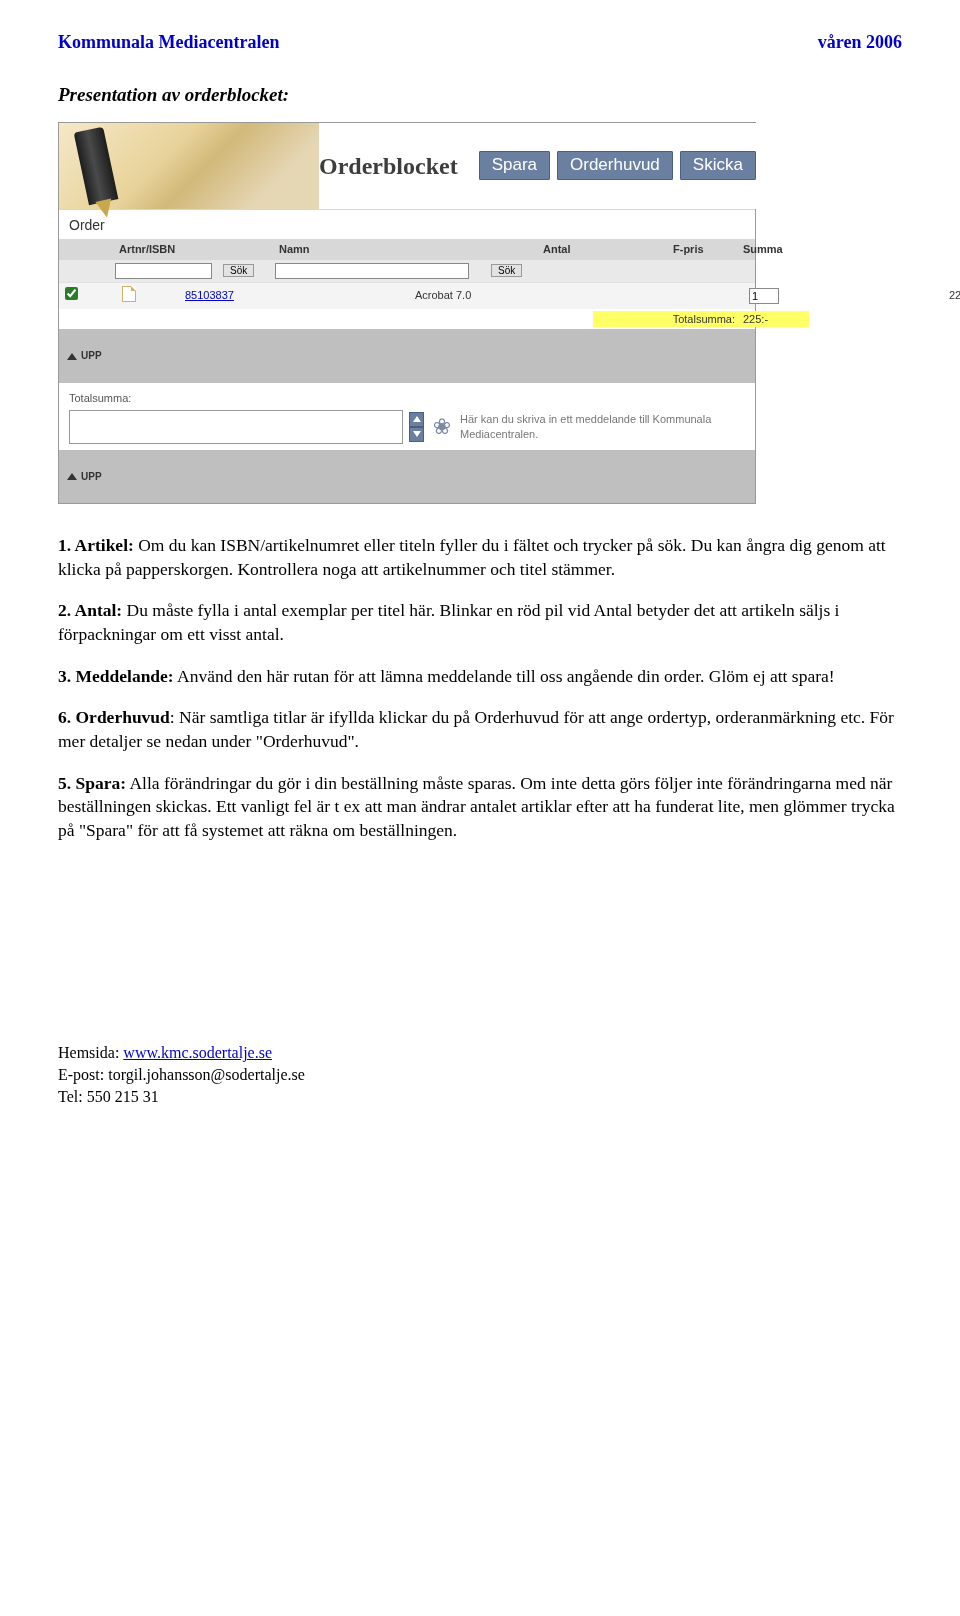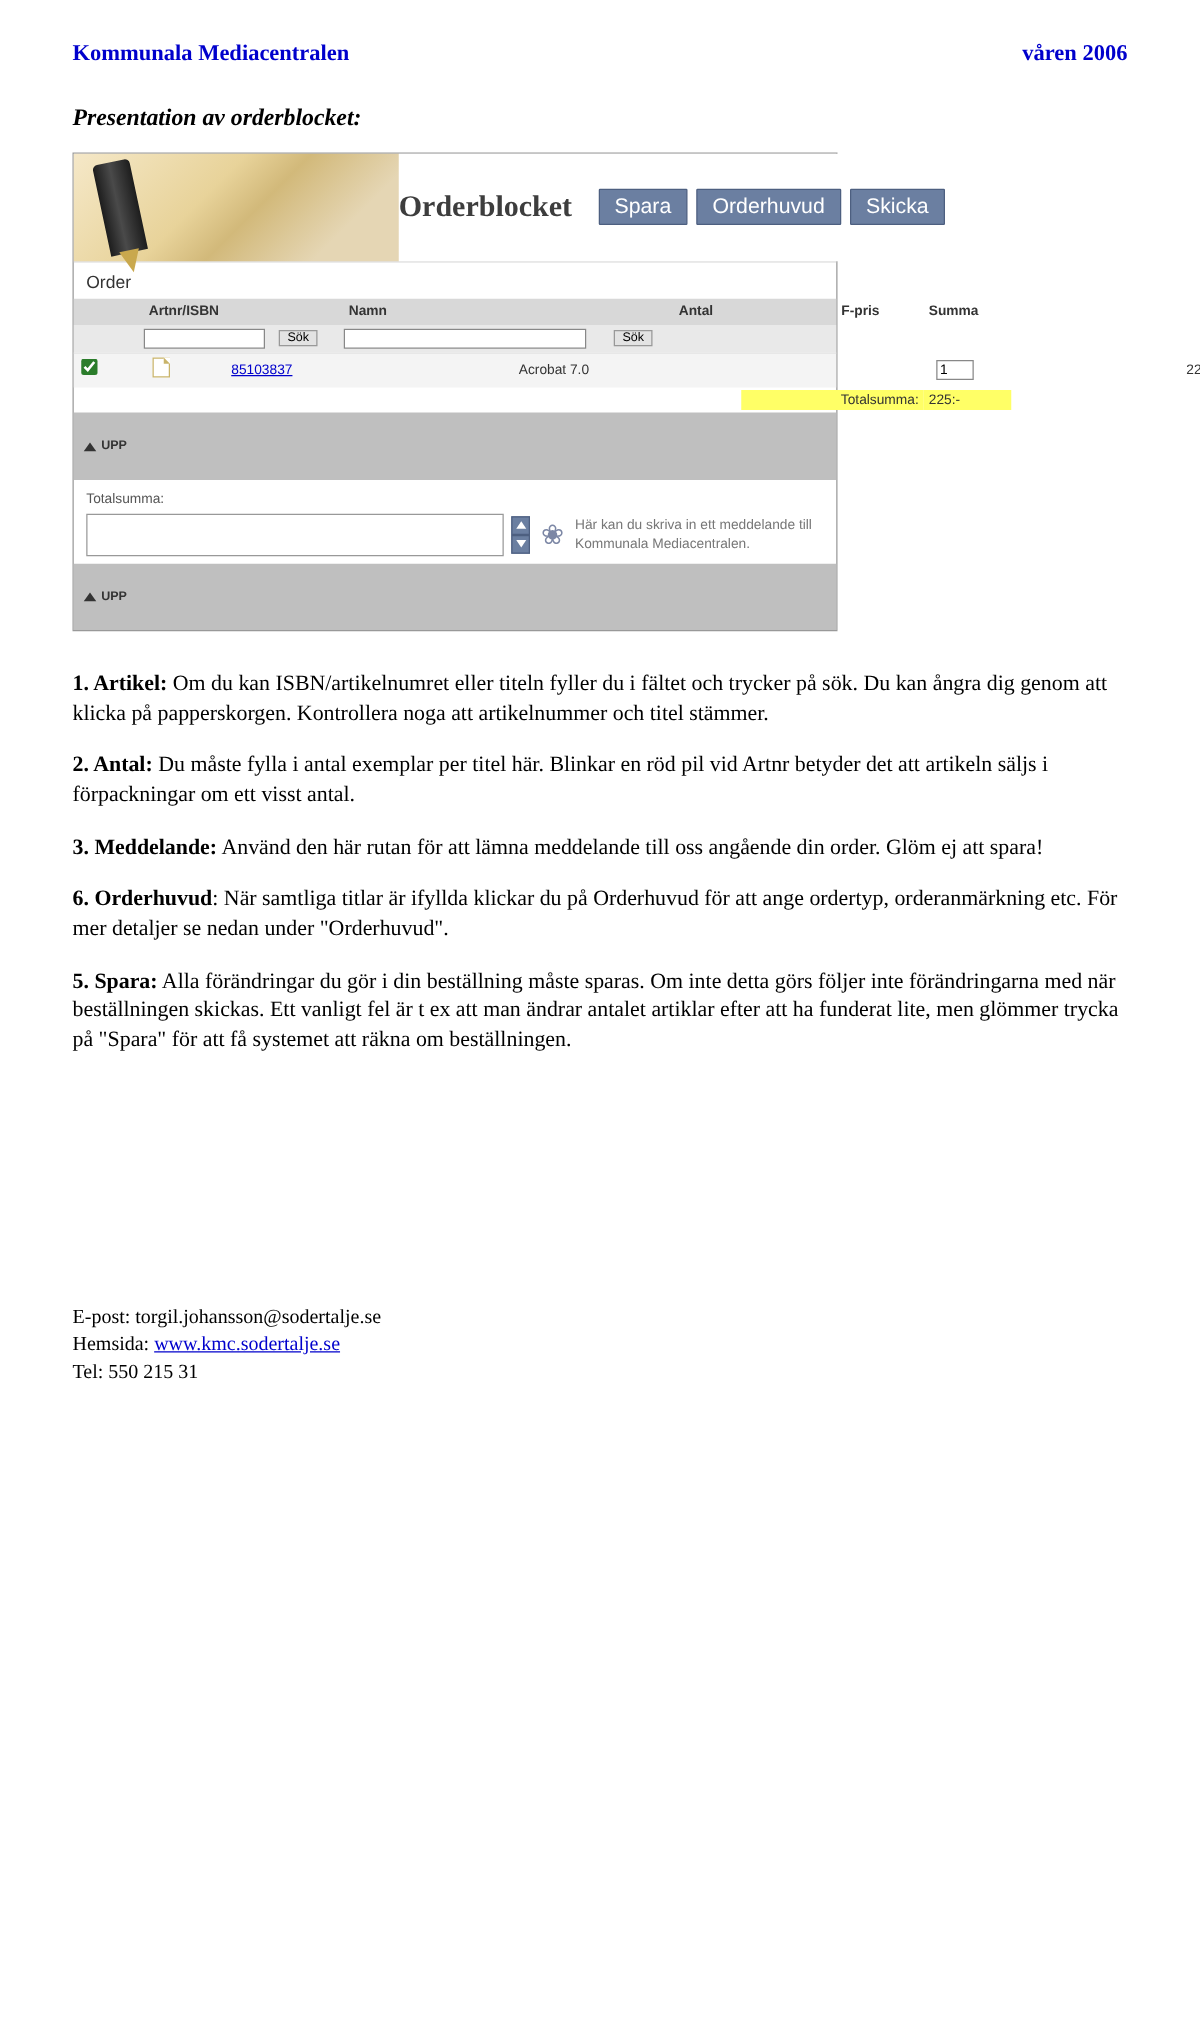--- a/index.html
+++ b/index.html
@@ -10,21 +10,21 @@
     background: #fff;
     width: 960px;
     padding: 30px 58px 30px 58px;
     line-height: 1.35;
   }
   .hdr { display: flex; justify-content: space-between; font-weight: bold; color: #0000cc; margin-bottom: 28px; font-size: 18px; }
   .section-title { font-style: italic; font-weight: bold; font-size: 19px; margin-bottom: 14px; }
   
   .shot {
     border: 1px solid #999;
-    width: 612px;
+    width: 698px;
     background: #fff;
     font-family: Verdana, Arial, sans-serif;
     font-size: 12px;
     color: #333;
     margin-bottom: 30px;
   }
   .banner {
     display: flex;
     align-items: stretch;
     border-bottom: 1px solid #d7d7d7;
@@ -206,29 +206,29 @@
   <div class="upp-bar">
     <span class="tri-up"></span>
     <span>UPP</span>
   </div>
 </div>
 
 <p class="para">
   <b>1. Artikel:</b><span> Om du kan ISBN/artikelnumret eller titeln fyller du i fältet och trycker på sök. Du kan ångra dig genom att klicka på papperskorgen. Kontrollera noga att artikelnummer och titel stämmer.</span>
 </p>
 <p class="para">
-  <b>2. Antal:</b><span> Du måste fylla i antal exemplar per titel här. Blinkar en röd pil vid Artnr betyder det att artikeln säljs i förpackningar om ett visst antal.</span>
+  <b>2. Antal:</b><span> Du måste fylla i antal exemplar per titel här. Blinkar en röd pil vid Antal betyder det att artikeln säljs i förpackningar om ett visst antal.</span>
 </p>
 <p class="para">
   <b>3. Meddelande:</b><span> Använd den här rutan för att lämna meddelande till oss angående din order. Glöm ej att spara!</span>
 </p>
 <p class="para">
   <b>6. Orderhuvud</b><span>: När samtliga titlar är ifyllda klickar du på Orderhuvud för att ange ordertyp, orderanmärkning etc. För mer detaljer se nedan under "Orderhuvud".</span>
 </p>
 <p class="para">
   <b>5. Spara:</b><span> Alla förändringar du gör i din beställning måste sparas. Om inte detta görs följer inte förändringarna med när beställningen skickas. Ett vanligt fel är t ex att man ändrar antalet artiklar efter att ha funderat lite, men glömmer trycka på "Spara" för att få systemet att räkna om beställningen.</span>
 </p>
 
 <div class="footer">
+  <div><span>Hemsida: </span><a href="#">www.kmc.sodertalje.se</a></div>
   <div>E-post: torgil.johansson@sodertalje.se</div>
-  <div><span>Hemsida: </span><a href="#">www.kmc.sodertalje.se</a></div>
   <div>Tel: 550 215 31</div>
 </div>
 
 </body></html>

